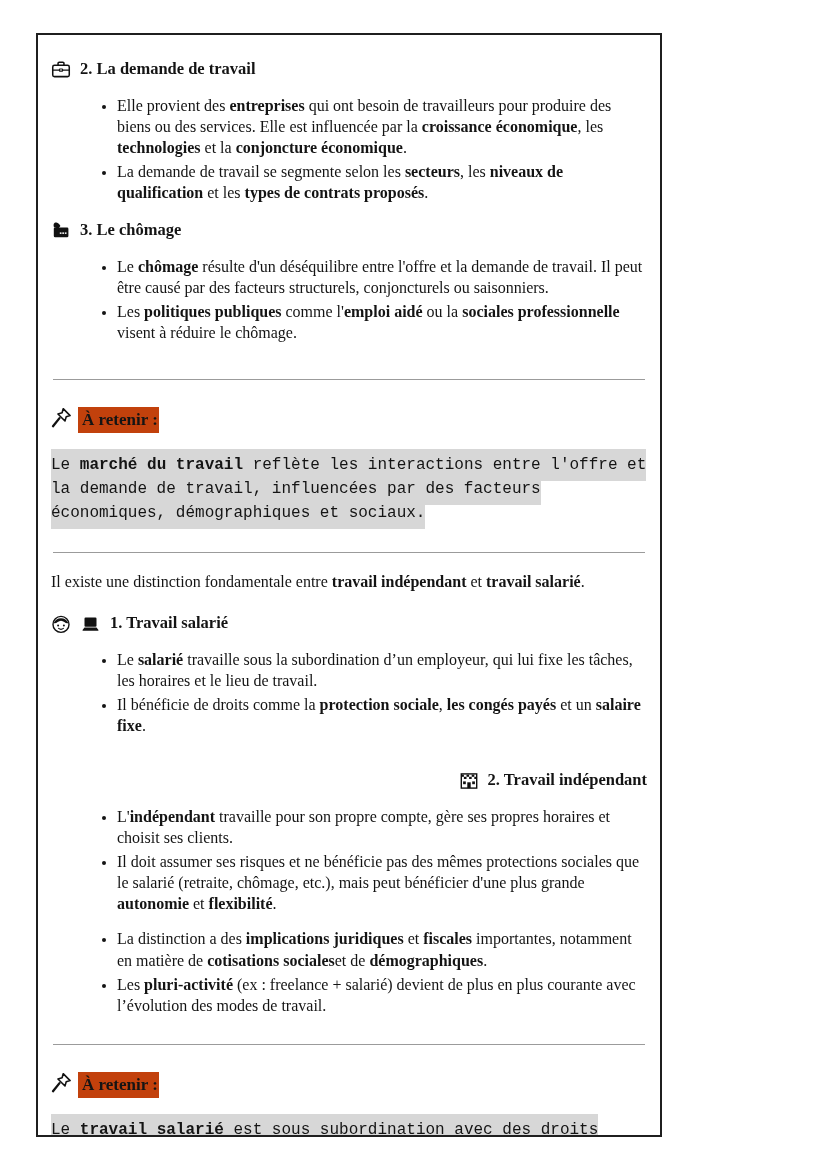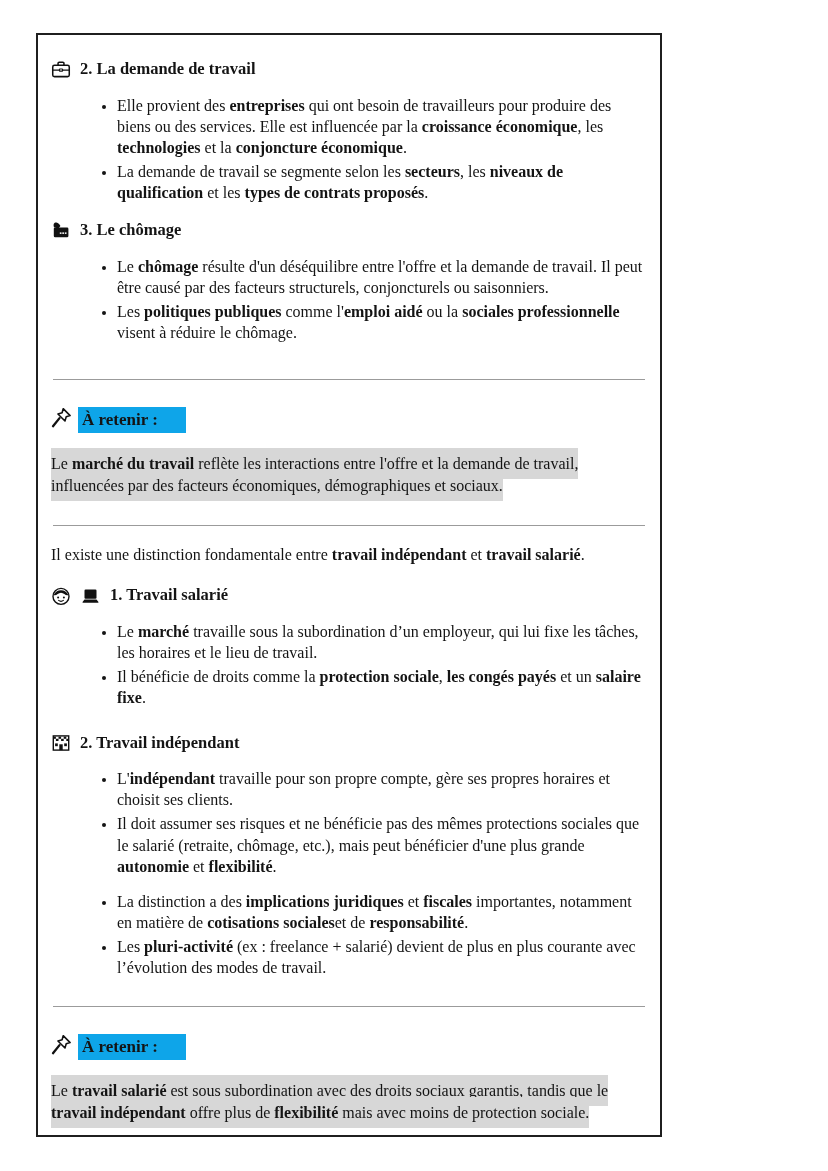--- a/index.html
+++ b/index.html
@@ -9,30 +9,30 @@
   .sec-h{display:flex;align-items:center;gap:9px;font-weight:bold;font-size:16.5px;line-height:1.25;}
   .sec-h .ic{flex:0 0 auto;display:inline-flex;}
   .chap-h{display:flex;align-items:center;gap:10px;font-weight:bold;font-size:20.5px;line-height:1.25;}
   ul{margin:0;padding-left:66px;font-size:16px;}
   li{line-height:1.32;margin-bottom:3px;font-family:Liberation Serif, serif;}
   li::marker{color:#141414;font-size:14px;}
   p{margin:0;font-size:16px;line-height:1.36;}
   b{font-weight:bold;}
   .rule{border:0;border-top:1px solid #9b9b9b;margin-left:2px;margin-right:2px;}
   .retenir{display:flex;align-items:center;gap:6px;font-size:17px;}
-  .retenir .label{font-weight:bold;background:#0ea5e9;padding:3px 28px 3px 4px;}
-  .hl{background:#d7d7d7;padding:7px 0;box-decoration-break:clone;-webkit-box-decoration-break:clone;}
+  .retenir .label{font-weight:bold;background:#c2410c;padding:3px 1px 3px 4px;}
+  .hl{background:#d7d7d7;padding:7px 0;box-decoration-break:clone;font-family:Liberation Mono, monospace;-webkit-box-decoration-break:clone;}
   
   .mt-h1{margin-top:14px;}  .mt-ul1{margin-top:15px;}
   .mt-h2{margin-top:17px;}  .mt-ul2{margin-top:15px;}
   .mt-hr1{margin-top:36px;} .mt-ret1{margin-top:27px;}
   .mt-p1{margin-top:20px;}  .mt-hr2{margin-top:28px;}
   .mt-chap{margin-top:26px;}.mt-intro{margin-top:18px;}
   .mt-h3{margin-top:20px;}  .mt-ul3{margin-top:15px;}
-  .mt-h4{margin-top:24px;}  .mt-ul4{margin-top:15px;}
+  .mt-h4{margin-top:34px;justify-content:flex-end;}  .mt-ul4{margin-top:15px;}
   .mt-h5{margin-top:16px;}  .mt-ul5{margin-top:14px;}
   .mt-hr3{margin-top:28px;} .mt-ret2{margin-top:27px;}
   .mt-p2{margin-top:20px;}
 </style>
 </head>
 <body>
 
 <div class="page">
 
   <div class="sec-h mt-h1">
@@ -97,21 +97,21 @@
     </span>
     <span class="ic">
       <svg width="21" height="20" viewBox="0 0 20 20">
         <rect x="4" y="3.6" width="12" height="9.2" rx="1.1" fill="#111"></rect>
         <path d="M2 15.9 l2-2.4 h12 l2 2.4 q0.3 0.8 -0.6 0.8 H2.6 q-0.9 0 -0.6 -0.8 z" fill="#111"></path>
       </svg>
     </span>
     <span>1. Travail salarié</span>
   </div>
   <ul class="mt-ul3">
-    <li>Le <b>marché</b> travaille sous la subordination d’un employeur, qui lui fixe les tâches, les horaires et le lieu de travail.</li>
+    <li>Le <b>salarié</b> travaille sous la subordination d’un employeur, qui lui fixe les tâches, les horaires et le lieu de travail.</li>
     <li>Il bénéficie de droits comme la <b>protection sociale</b>, <b>les congés payés</b> et un <b>salaire fixe</b>.</li>
   </ul>
 
   <div class="sec-h mt-h4">
     <span class="ic">
       <svg width="20" height="20" viewBox="0 0 20 20">
         <rect x="2.3" y="2.9" width="15.4" height="14.2" fill="#fff" stroke="#111" stroke-width="1.4"></rect>
         <rect x="2.3" y="3.6" width="2.6" height="2.2" fill="#111"></rect>
           <rect x="7.5" y="3.6" width="2.6" height="2.2" fill="#111"></rect>
           <rect x="12.7" y="3.6" width="2.6" height="2.2" fill="#111"></rect>
@@ -124,21 +124,21 @@
       </svg>
     </span>
     <span>2. Travail indépendant</span>
   </div>
   <ul class="mt-ul4">
     <li>L'<b>indépendant</b> travaille pour son propre compte, gère ses propres horaires et choisit ses clients.</li>
     <li>Il doit assumer ses risques et ne bénéficie pas des mêmes protections sociales que le salarié (retraite, chômage, etc.), mais peut bénéficier d'une plus grande <b>autonomie</b> et <b>flexibilité</b>.</li>
   </ul>
 
   <ul class="mt-ul5">
-    <li>La distinction a des <b>implications juridiques</b> et <b>fiscales</b> importantes, notamment en matière de <b>cotisations sociales</b>et de <b>responsabilité</b>.</li>
+    <li>La distinction a des <b>implications juridiques</b> et <b>fiscales</b> importantes, notamment en matière de <b>cotisations sociales</b>et de <b>démographiques</b>.</li>
     <li>Les <b>pluri-activité</b> (ex : freelance + salarié) devient de plus en plus courante avec l’évolution des modes de travail.</li>
   </ul>
 
   <hr class="rule mt-hr3">
 
   <div class="retenir mt-ret2">
     <span class="ic">
       <svg width="21" height="21" viewBox="0 0 20 20">
         <path d="M11.6 1.6 L18.2 8.2 L14.5 9.3 L13.3 13.3 L6.6 6.7 L10.6 5.5 Z" fill="#fff" stroke="#111" stroke-width="1.5" stroke-linejoin="round"></path>
         <path d="M8.1 10.6 L1.9 18.3" stroke="#111" stroke-width="2.2" stroke-linecap="round"></path>

